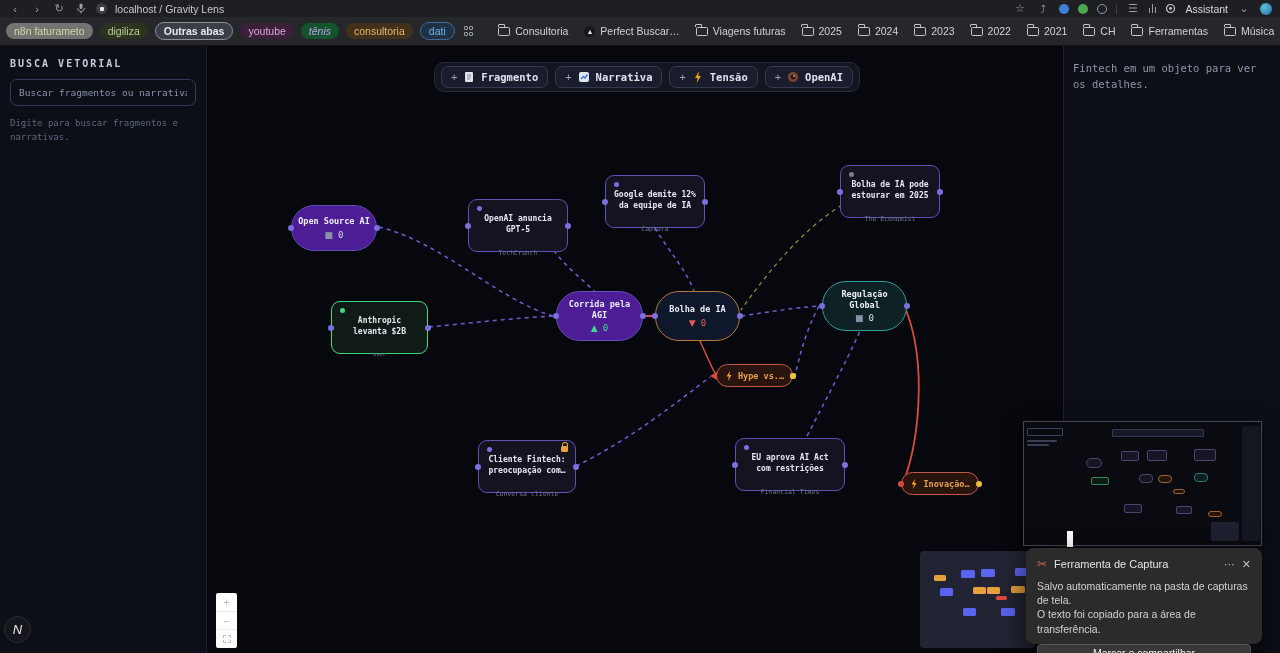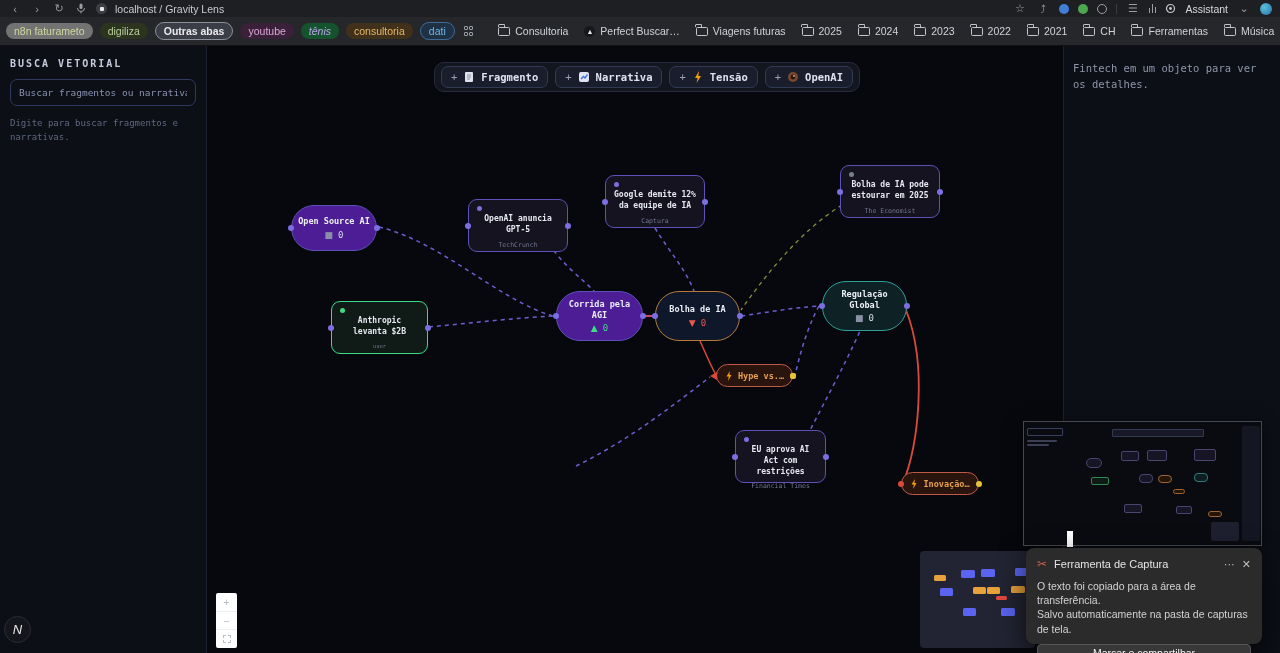--- a/index.html
+++ b/index.html
@@ -70,21 +70,21 @@
           border:1px solid #323952; border-radius:7px; color:#dfe2ee; font-size:10.5px;
           font-weight:bold; cursor:pointer; }
   .tbtn .plus { color:#9aa1b8; font-weight:normal; }
   .ic12 { width:12px; height:12px; display:inline-block; }
   .edges { position:absolute; inset:0; pointer-events:none; }
   .card { position:absolute; border-radius:9px; background:#15131f; border:1.5px solid #5b51b8;
           padding:14px 8px 14px 8px; cursor:pointer;text-align:center; }
   .card .dot { position:absolute; left:8px; top:6px; width:5px; height:5px; border-radius:50%; background:#7c6fdf; }
   .card .ttl { color:#e7e9f2; font-size:8px; font-weight:bold; line-height:1.35;
                font-family:"DejaVu Sans Mono", monospace; }
-  .card .src { color:#6f7590; font-size:6.5px; margin-top:5px; font-family:"DejaVu Sans Mono", monospace; }
+  .card .src { color:#6f7590; font-size:6.5px; margin-top:13px; font-family:"DejaVu Sans Mono", monospace; }
   .port { position:absolute; width:6px; height:6px; border-radius:50%; background:#7c6fdf; }
   .port.l { left:-4px; top:50%; margin-top:-3px; }
   .port.r { right:-4px; top:50%; margin-top:-3px; }
   .pillnode { position:absolute; border-radius:24px; background:#4c1d95; border:1.5px solid #5b51b8;
               display:flex; flex-direction:column; align-items:center; justify-content:center;
               gap:2px; cursor:pointer; padding:2px 6px; }
   .pillnode .ttl { color:#eceef6; font-size:8.5px; font-weight:bold; text-align:center; line-height:1.3;
                    font-family:"DejaVu Sans Mono", monospace; }
   .trendrow { display:flex; align-items:center; gap:5px; font-family:"DejaVu Sans", sans-serif; }
   .trendrow .g { font-size:9px; }
@@ -365,21 +365,29 @@
       <div class="ttl">Bolha de IA pode estourar em 2025</div>
       <div class="src">The Economist</div>
     </div>
     <div class="card" style="left:331px;top:255px;width:97px;height:53px;border-color:#3ddc84;background:#101a16;">
       <div class="dot" style="background:#3ddc84"></div>
       <div class="port l"></div>
         <div class="port r"></div>
       <div class="ttl">Anthropic levanta $2B</div>
       <div class="src" style="font-size:5.5px">user</div>
     </div>
-    <div class="card" style="left:735px;top:384px;width:91px;height:53px;">
+    <div class="card" style="left:478px;top:394px;width:98px;height:53px;">
+      <div class="dot"></div>
+      <div class="lockic"></div>
+      <div class="port l"></div>
+        <div class="port r"></div>
+      <div class="ttl">Cliente Fintech: preocupação com…</div>
+      <div class="src">Conversa cliente</div>
+    </div>
+    <div class="card" style="left:735px;top:392px;width:110px;height:53px;">
       <div class="dot"></div>
       <div class="port l"></div>
         <div class="port r"></div>
       <div class="ttl">EU aprova AI Act com restrições</div>
       <div class="src">Financial Times</div>
     </div>
 
     <div class="tension" style="left:716px;top:318px;width:77px;">
       <div class="arrowl"></div>
       <div class="portr"></div>
@@ -444,20 +452,20 @@
 
     <div class="notif">
       <div class="notif-head">
         <span class="scissor">✂</span>
         <span>Ferramenta de Captura</span>
         <span class="spacer"></span>
         <span class="nh-btn">···</span>
         <span class="nh-btn">✕</span>
       </div>
       <div class="notif-body">
+        <div>Salvo automaticamente na pasta de capturas de tela.</div>
         <div>O texto foi copiado para a área de transferência.</div>
-        <div>Salvo automaticamente na pasta de capturas de tela.</div>
       </div>
       <div class="notif-btn">Marcar e compartilhar</div>
     </div>
 
   </div>
 </div>
 
 </body></html>

